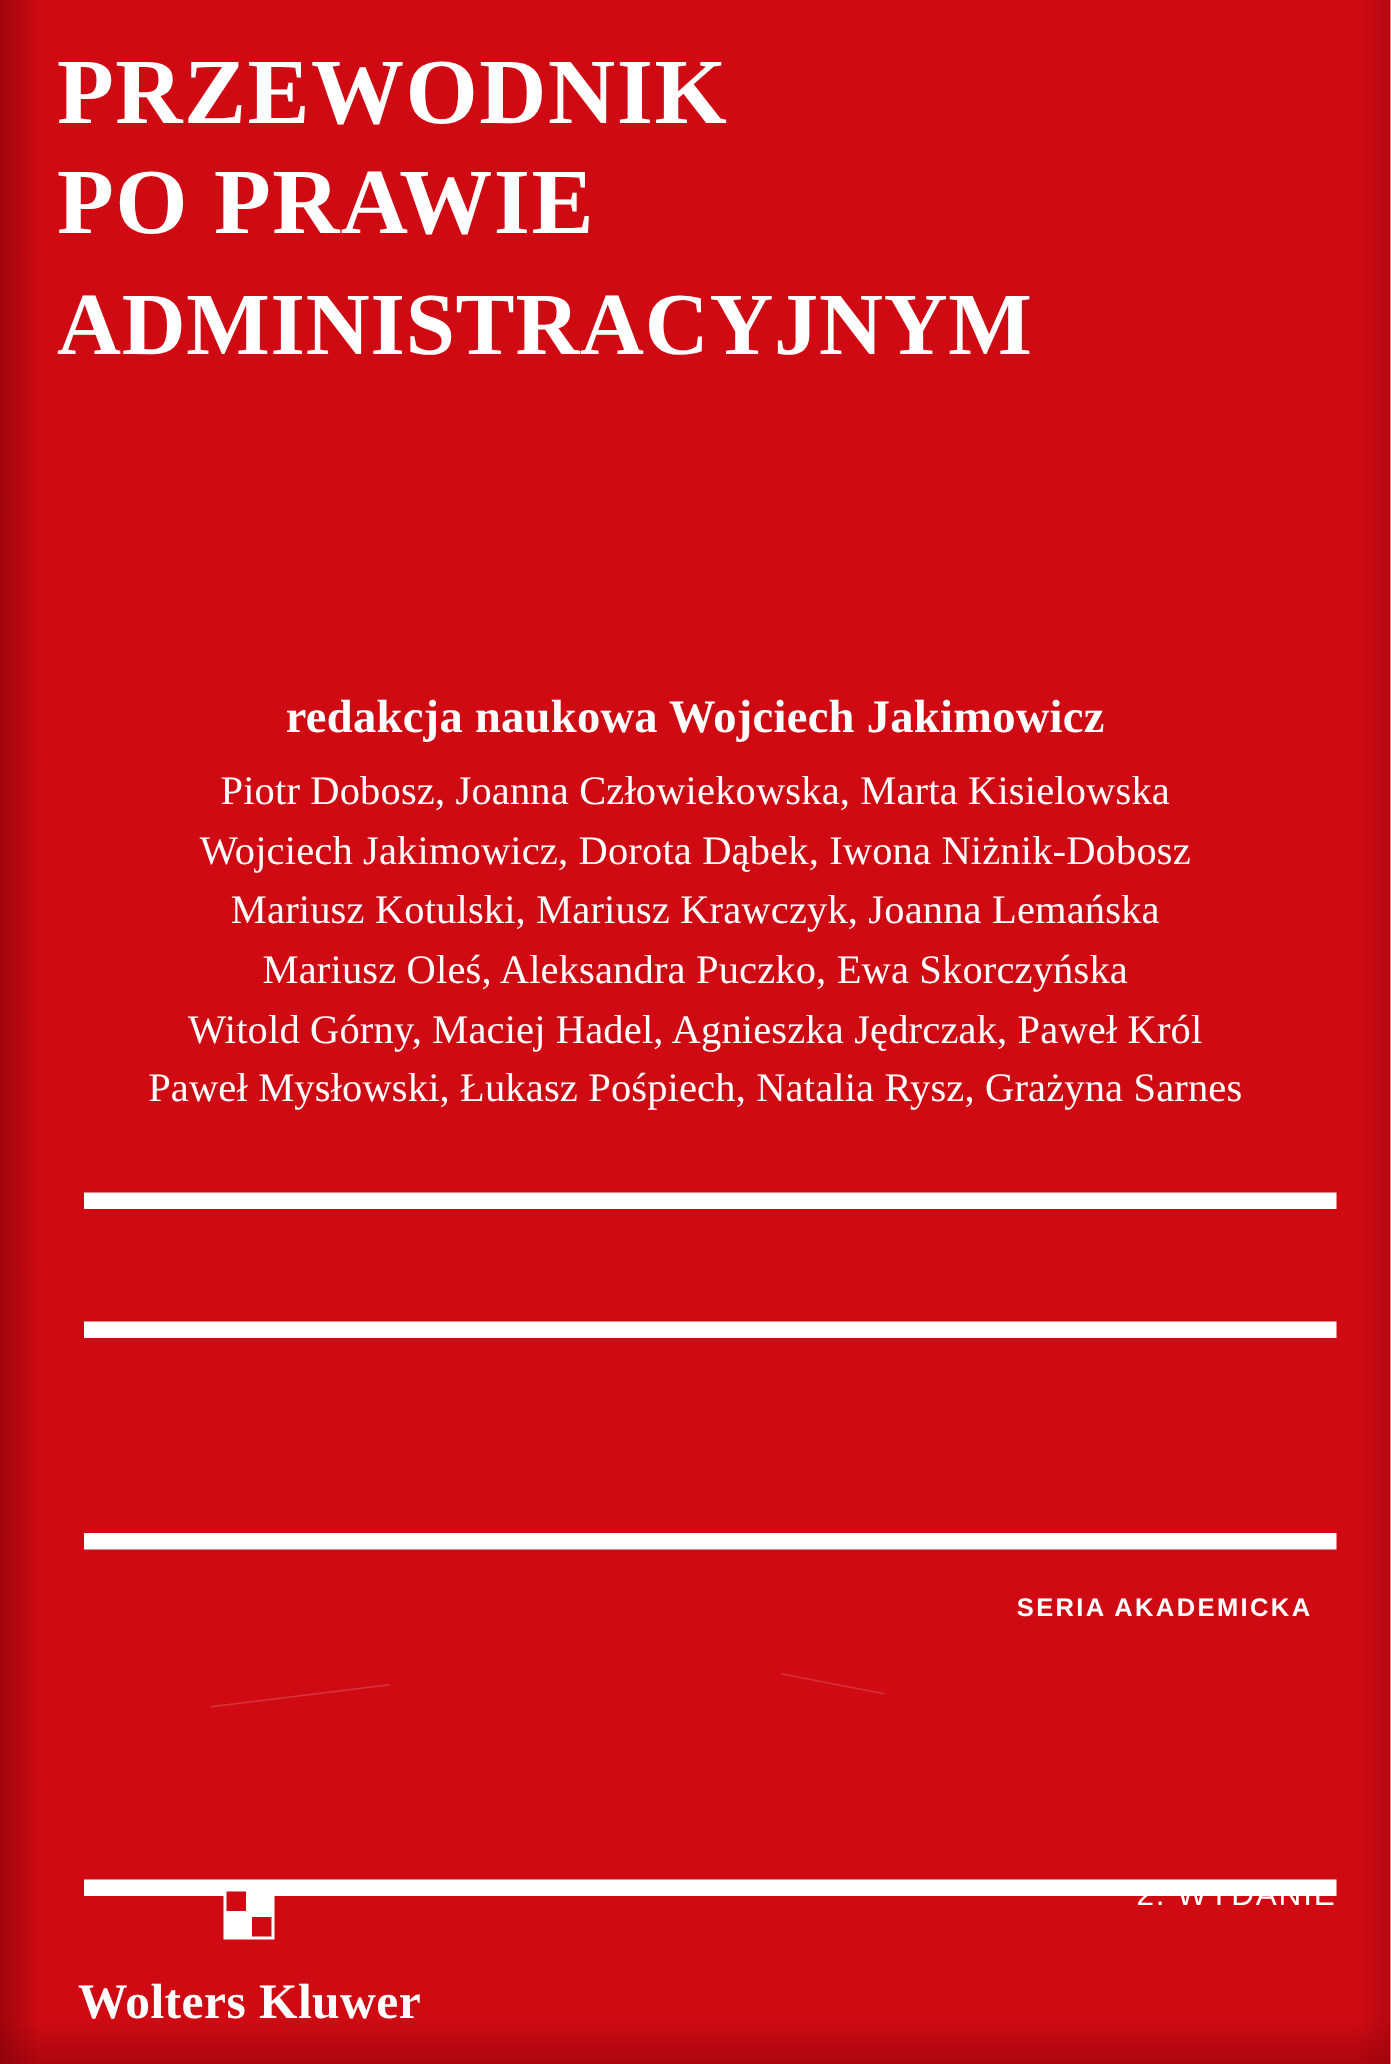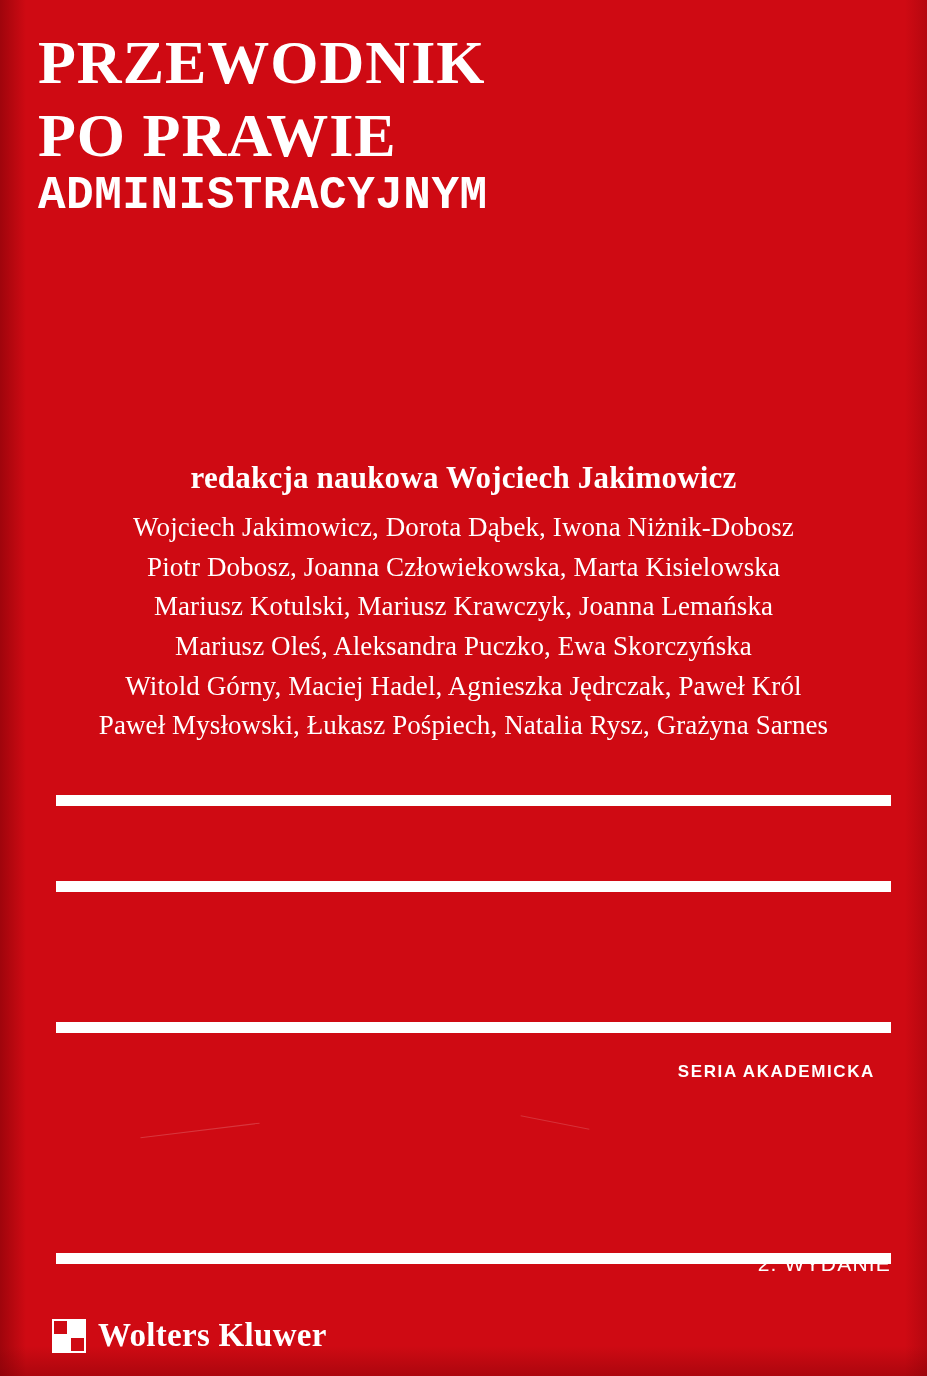--- a/index.html
+++ b/index.html
@@ -50,21 +50,21 @@
   }
   .title-line {
     font-family: "Liberation Serif", serif;
     font-weight: bold;
     letter-spacing: 1px;
     line-height: 1.12;
     white-space: nowrap;
   }
   .title-1 { font-size: 62px; }
   .title-2 { font-size: 62px; margin-top: 4px; }
-  .title-3 { font-size: 46px; margin-top: 0; letter-spacing: 0.5px; font-family: Liberation Mono, monospace; }
+  .title-3 { font-size: 59px; margin-top: 12px; letter-spacing: 0.5px; }
 
   .editor-line {
     position: absolute;
     top: 460px;
     left: 0;
     width: 100%;
     padding: 0 32px;
     box-sizing: border-box;
     text-align: center;
     font-size: 31px;
@@ -117,21 +117,22 @@
     font-weight: normal;
     letter-spacing: 1.2px;
   }
 
   .publisher {
     position: absolute;
     bottom: 22px;
     left: 52px;
     display: flex;
     align-items: center;
-    gap: 12px;
+    gap: 24px;
+    flex-direction: column;
   }
   .logo-mark {
     position: relative;
     width: 34px;
     height: 34px;
     background: #ffffff;
     display: inline-block;
   }
   .logo-mark::before {
     content: "";
@@ -181,22 +182,22 @@
 
   <div class="title-block">
     <div class="title-line title-1">PRZEWODNIK</div>
     <div class="title-line title-2">PO PRAWIE</div>
     <div class="title-line title-3">ADMINISTRACYJNYM</div>
   </div>
 
   <div class="editor-line">redakcja naukowa Wojciech Jakimowicz</div>
 
   <div class="authors">
+    <div class="author-line">Piotr Dobosz, Joanna Człowiekowska, Marta Kisielowska</div>
     <div class="author-line">Wojciech Jakimowicz, Dorota Dąbek, Iwona Niżnik-Dobosz</div>
-    <div class="author-line">Piotr Dobosz, Joanna Człowiekowska, Marta Kisielowska</div>
     <div class="author-line">Mariusz Kotulski, Mariusz Krawczyk, Joanna Lemańska</div>
     <div class="author-line">Mariusz Oleś, Aleksandra Puczko, Ewa Skorczyńska</div>
     <div class="author-line">Witold Górny, Maciej Hadel, Agnieszka Jędrczak, Paweł Król</div>
     <div class="author-line">Paweł Mysłowski, Łukasz Pośpiech, Natalia Rysz, Grażyna Sarnes</div>
   </div>
 
   <div class="rule rule-1"></div>
   <div class="rule rule-2"></div>
   <div class="rule rule-3"></div>
   <div class="rule rule-4"></div>

